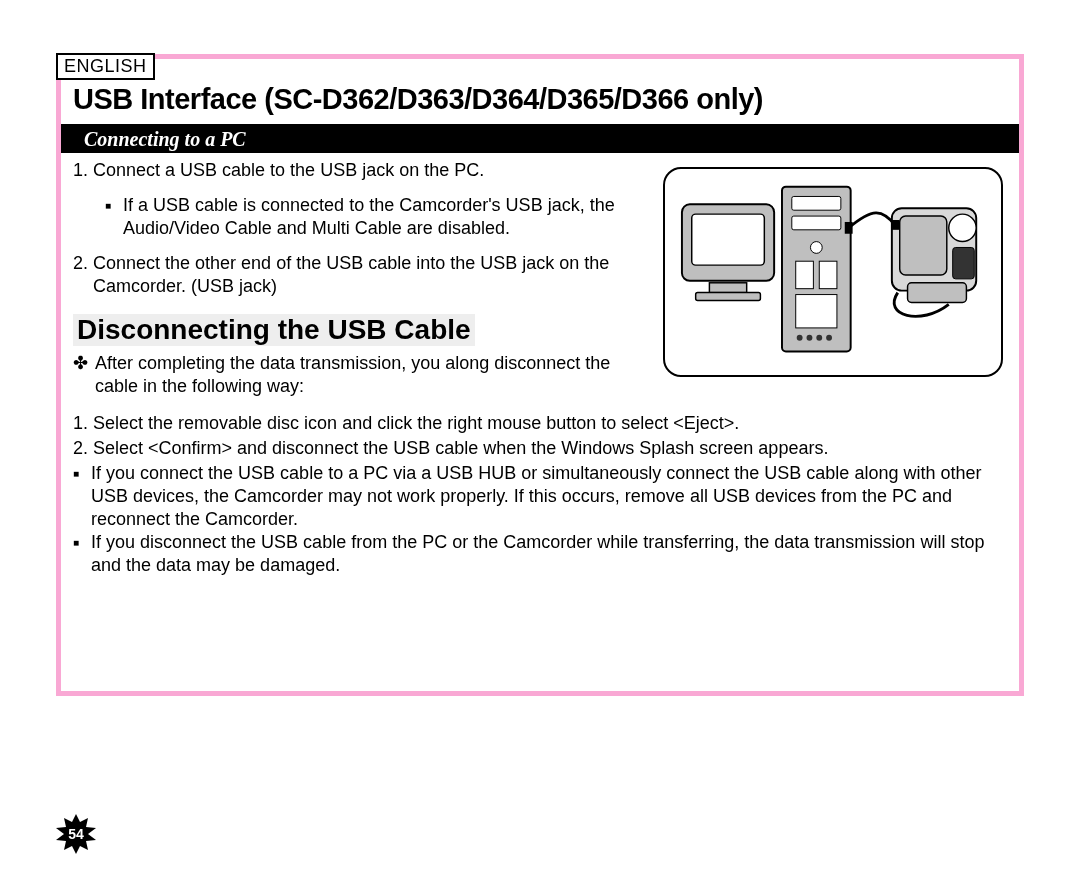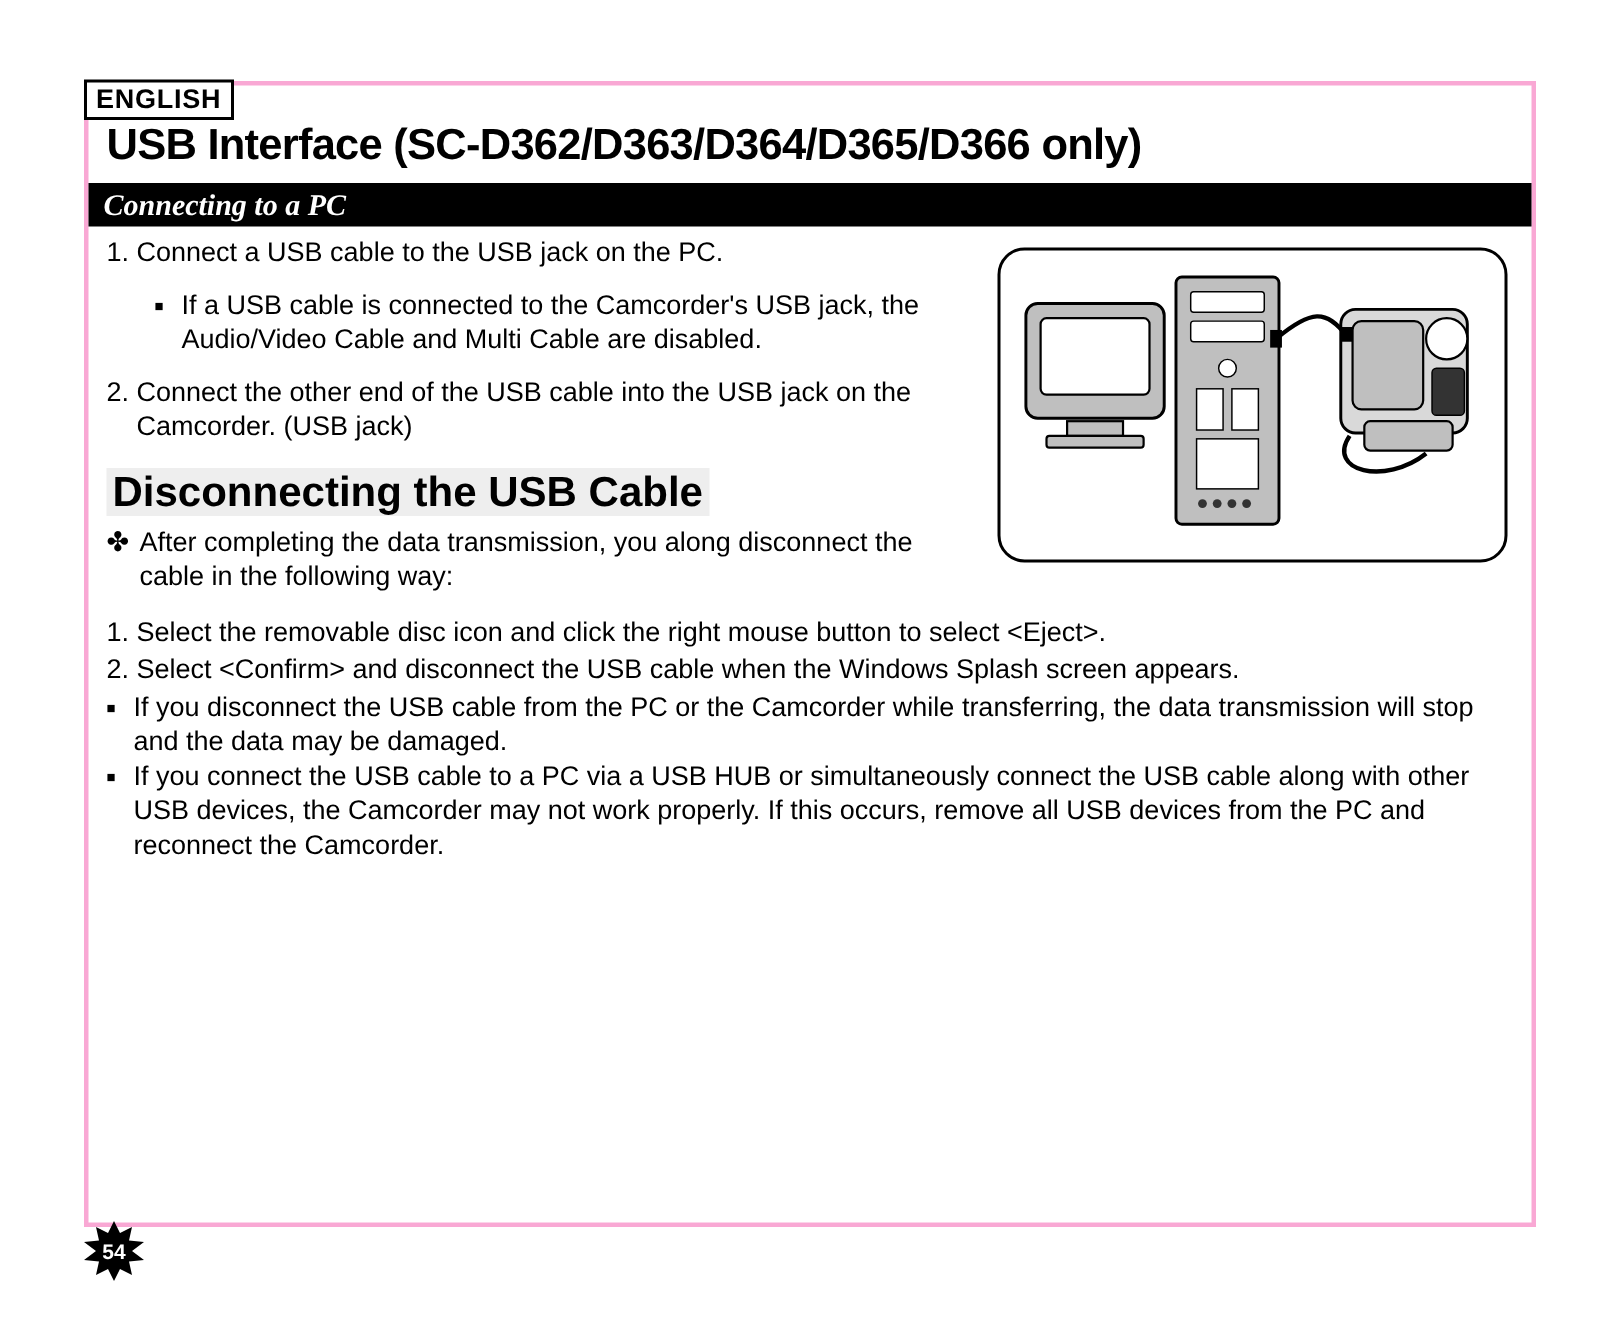--- a/index.html
+++ b/index.html
@@ -13,50 +13,50 @@
     width: 1080px;
     height: 886px;
     position: relative;
     box-sizing: border-box;
   }
   .content-frame {
     position: absolute;
     left: 56px;
     top: 54px;
     width: 968px;
-    height: 764px;
-    border: 3px solid #f9a8d4;
+    height: 642px;
+    border: 5px solid #f9a8d4;
     box-sizing: border-box;
   }
   .lang-tag {
     position: absolute;
     left: 56px;
     top: 54px;
     border: 2px solid #000;
     padding: 1px 6px;
-    font-weight: bold;
+    font-weight: normal;
     font-size: 18px;
     background: #fff;
     transform: translateY(-1px);
     letter-spacing: 0.5px;
   }
   .page-title {
     font-size: 29px;
     font-weight: bold;
     padding: 4px 12px 8px 12px;
     border-bottom: 2px solid #000;
     letter-spacing: -0.5px;
   }
   .section-bar {
     background: #000;
     color: #fff;
     font-style: italic;
     font-weight: bold;
     font-size: 20px;
-    padding: 2px 10px 2px 10px;
+    padding: 2px 10px 2px 23px;
     font-family: "Times New Roman", serif;
   }
   .body {
     padding: 4px 12px 0 12px;
   }
   .float-fig {
     float: right;
     width: 340px;
     height: 210px;
     border: 2px solid #000;
@@ -216,22 +216,22 @@
 
         <div class="subheading">Disconnecting the USB Cable</div>
         <div class="cross-bullet">After completing the data transmission, you along disconnect the cable in the following way:</div>
 
         <ol class="steps">
           <li>Select the removable disc icon and click the right mouse button to select &lt;Eject&gt;.</li>
           <li>Select &lt;Confirm&gt; and disconnect the USB cable when the Windows Splash screen appears.</li>
         </ol>
 
         <ul class="notes">
+          <li>If you connect the USB cable to a PC via a USB HUB or simultaneously connect the USB cable along with other USB devices, the Camcorder may not work properly. If this occurs, remove all USB devices from the PC and reconnect the Camcorder.</li>
           <li>If you disconnect the USB cable from the PC or the Camcorder while transferring, the data transmission will stop and the data may be damaged.</li>
-          <li>If you connect the USB cable to a PC via a USB HUB or simultaneously connect the USB cable along with other USB devices, the Camcorder may not work properly. If this occurs, remove all USB devices from the PC and reconnect the Camcorder.</li>
         </ul>
 
       </div>
     </div>
   </div>
 
   <div class="lang-tag">ENGLISH</div>
 
   <div class="page-num-badge">
     <svg viewBox="0 0 40 40">

